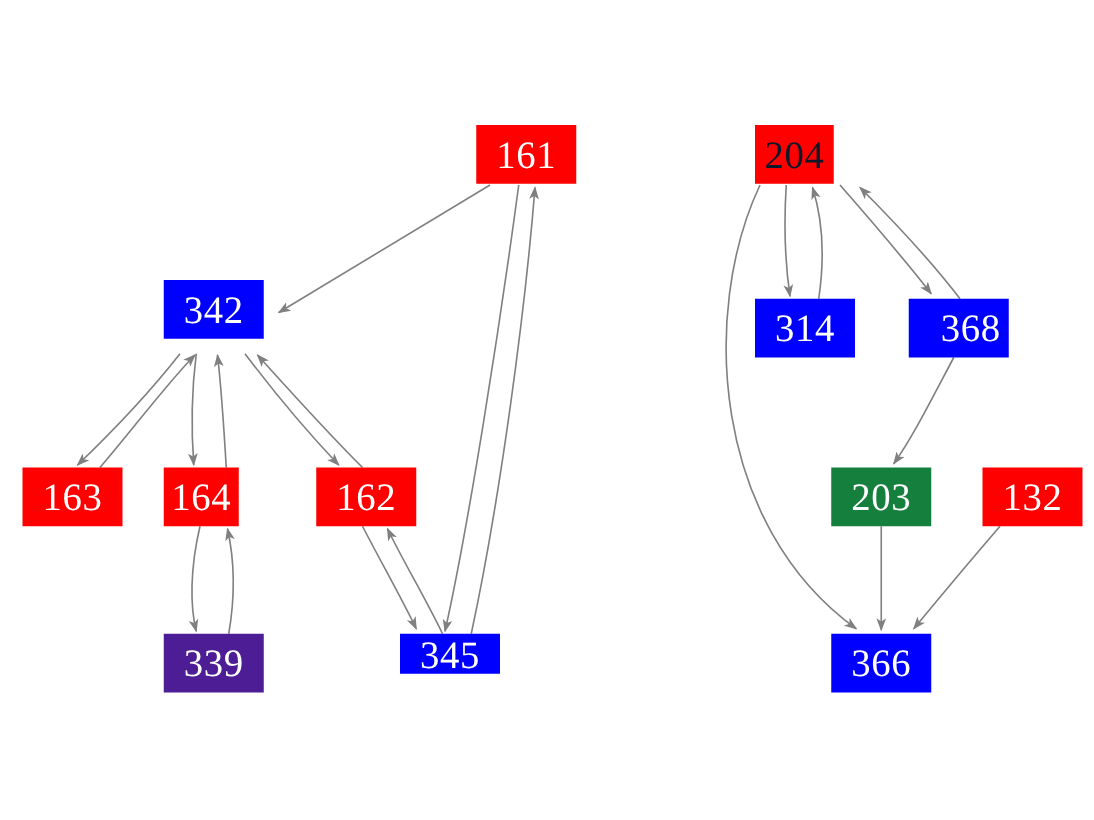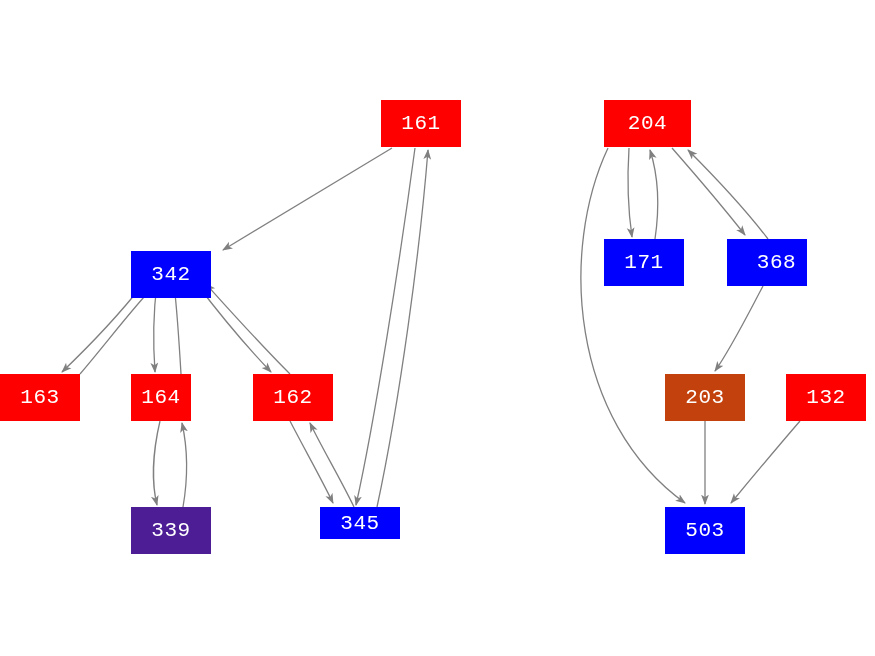--- a/index.html
+++ b/index.html
@@ -24,22 +24,22 @@
     width: 875px;
     height: 656px;
   }
   .node {
     position: absolute;
     box-sizing: border-box;
     display: flex;
     align-items: center;
     justify-content: center;
     color: #ffffff;
-    font-size: 21px;
-    font-family: Liberation Mono, monospace;
+    font-size: 31px;
+    font-family: Liberation Serif, serif;
     letter-spacing: 0.5px;
     line-height: 1;
     user-select: none;
   }
   .node-label {
     pointer-events: none;
   }
 </style>
 </head>
 <body>
@@ -72,50 +72,50 @@
         <path d="M 608,148 C 560,250 570,420 685,503" fill="none" stroke="#808080" stroke-width="1.3" marker-end="url(#arrowhead)"></path>
         <path d="M 763,286 C 745,320 730,350 715,371" fill="none" stroke="#808080" stroke-width="1.3" marker-end="url(#arrowhead)"></path>
         <path d="M 705,421 L 705,504" fill="none" stroke="#808080" stroke-width="1.3" marker-end="url(#arrowhead)"></path>
         <path d="M 800,421 C 775,450 750,480 731,503" fill="none" stroke="#808080" stroke-width="1.3" marker-end="url(#arrowhead)"></path>
       </g>
   </svg>
   <div id="nodes-layer">
       <div class="node" style="left: 381px; top: 100px; width: 80px; height: 47px; background: rgb(254, 0, 0); color: rgb(255, 255, 255);">
         <span class="node-label">161</span>
       </div>
-      <div class="node" style="left: 131px; top: 251px; width: 80px; height: 47px; background: rgb(0, 0, 254); color: rgb(255, 255, 255);">
+      <div class="node" style="left: 131px; top: 224px; width: 80px; height: 47px; background: rgb(0, 0, 254); color: rgb(255, 255, 255);">
         <span class="node-label">342</span>
       </div>
-      <div class="node" style="left: 0; top: 374px; width: 80px; height: 47px; background: rgb(254, 0, 0); color: rgb(255, 255, 255);">
+      <div class="node" style="left: 18px; top: 374px; width: 80px; height: 47px; background: rgb(254, 0, 0); color: rgb(255, 255, 255);">
         <span class="node-label">163</span>
       </div>
       <div class="node" style="left: 131px; top: 374px; width: 60px; height: 47px; background: rgb(254, 0, 0); color: rgb(255, 255, 255);">
         <span class="node-label">164</span>
       </div>
       <div class="node" style="left: 253px; top: 374px; width: 80px; height: 47px; background: rgb(254, 0, 0); color: rgb(255, 255, 255); text-align: center;">
         <span class="node-label">162</span>
       </div>
       <div class="node" style="left: 131px; top: 507px; width: 80px; height: 47px; background: #4c1d95; color: rgb(255, 255, 255);">
         <span class="node-label">339</span>
       </div>
       <div class="node" style="left: 320px; top: 507px; width: 80px; height: 32px; background: rgb(0, 0, 254); color: rgb(255, 255, 255);">
         <span class="node-label">345</span>
       </div>
-      <div class="node" style="left: 604px; top: 100px; width: 87px; height: 47px; background: rgb(254, 0, 0); color: #ffffff; text-align: right;">
+      <div class="node" style="left: 604px; top: 100px; width: 63px; height: 47px; background: rgb(254, 0, 0); color: #0f172a; text-align: right;">
         <span class="node-label">204</span>
       </div>
       <div class="node" style="left: 604px; top: 239px; width: 80px; height: 47px; background: rgb(0, 0, 254); color: rgb(255, 255, 255);">
-        <span class="node-label">171</span>
+        <span class="node-label">314</span>
       </div>
       <div class="node" style="left: 727px; top: 239px; width: 80px; height: 47px; background: rgb(0, 0, 254); color: rgb(255, 255, 255); padding-left: 19px;">
         <span class="node-label">368</span>
       </div>
-      <div class="node" style="left: 665px; top: 374px; width: 80px; height: 47px; background: #c2410c; color: rgb(255, 255, 255);">
+      <div class="node" style="left: 665px; top: 374px; width: 80px; height: 47px; background: #15803d; color: rgb(255, 255, 255);">
         <span class="node-label">203</span>
       </div>
       <div class="node" style="left: 786px; top: 374px; width: 80px; height: 47px; background: rgb(254, 0, 0); color: rgb(255, 255, 255);">
         <span class="node-label">132</span>
       </div>
       <div class="node" style="left: 665px; top: 507px; width: 80px; height: 47px; background: rgb(0, 0, 254); color: rgb(255, 255, 255);">
-        <span class="node-label">503</span>
+        <span class="node-label">366</span>
       </div>
     </div>
 </div>
 
 </body></html>

